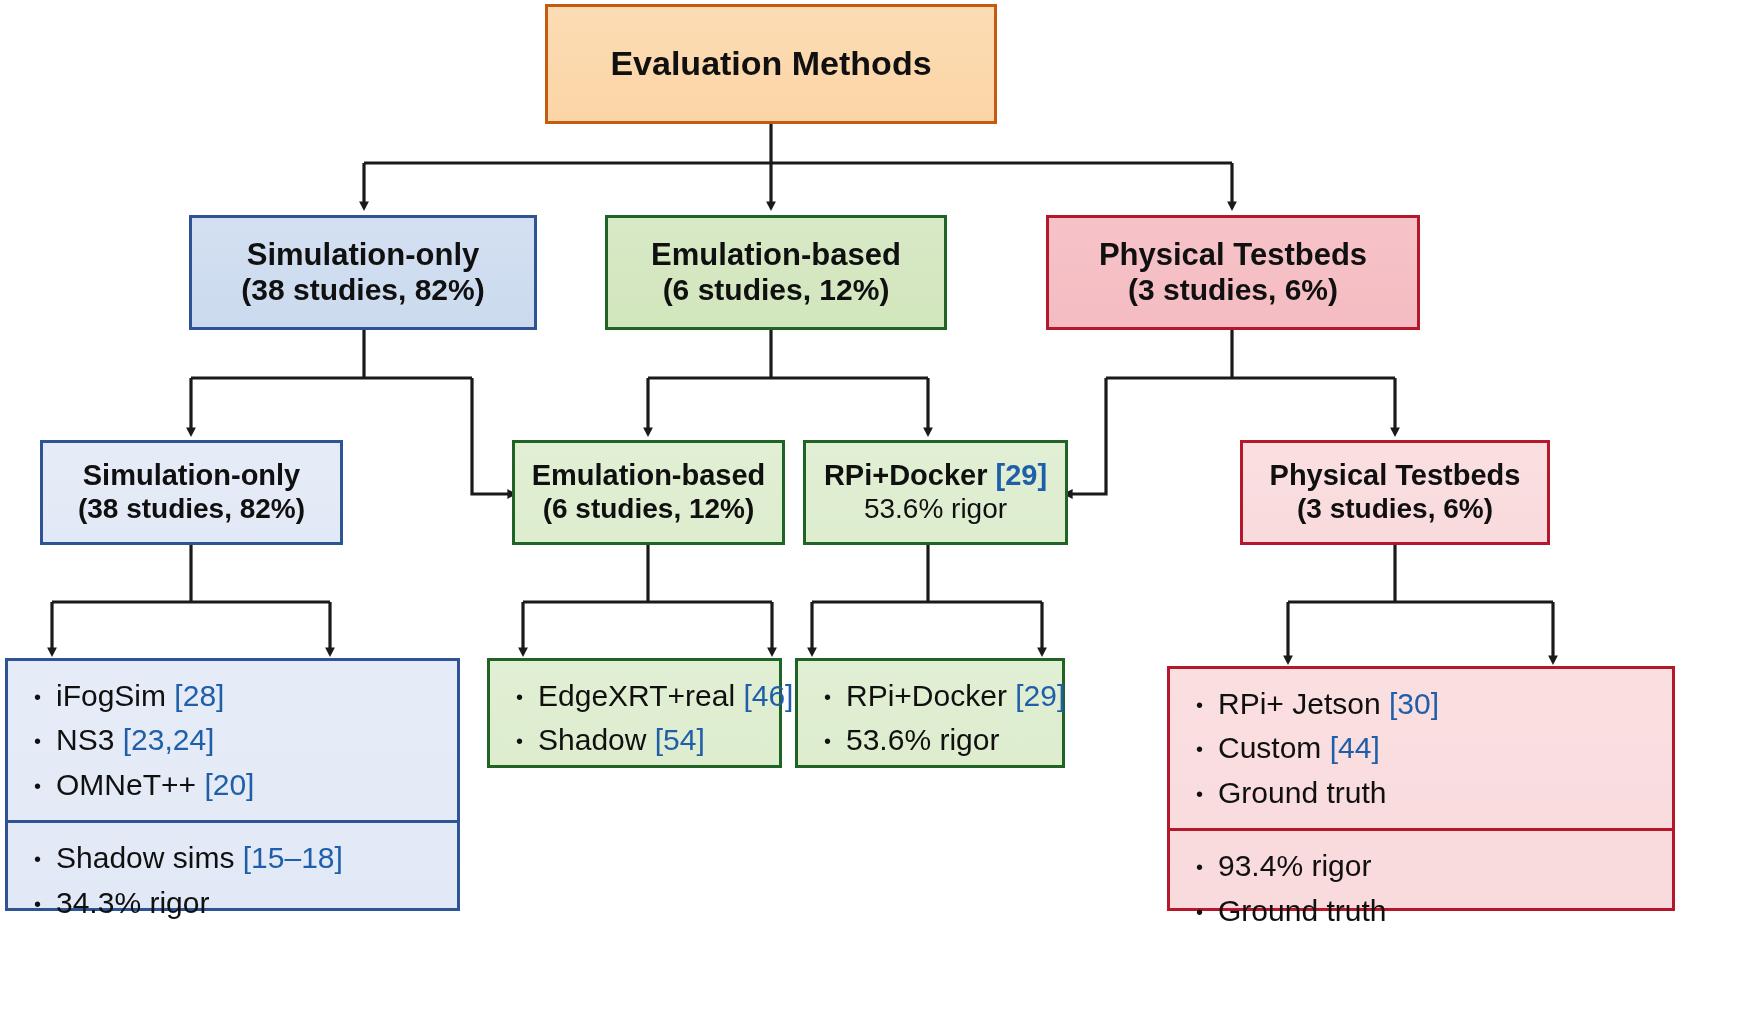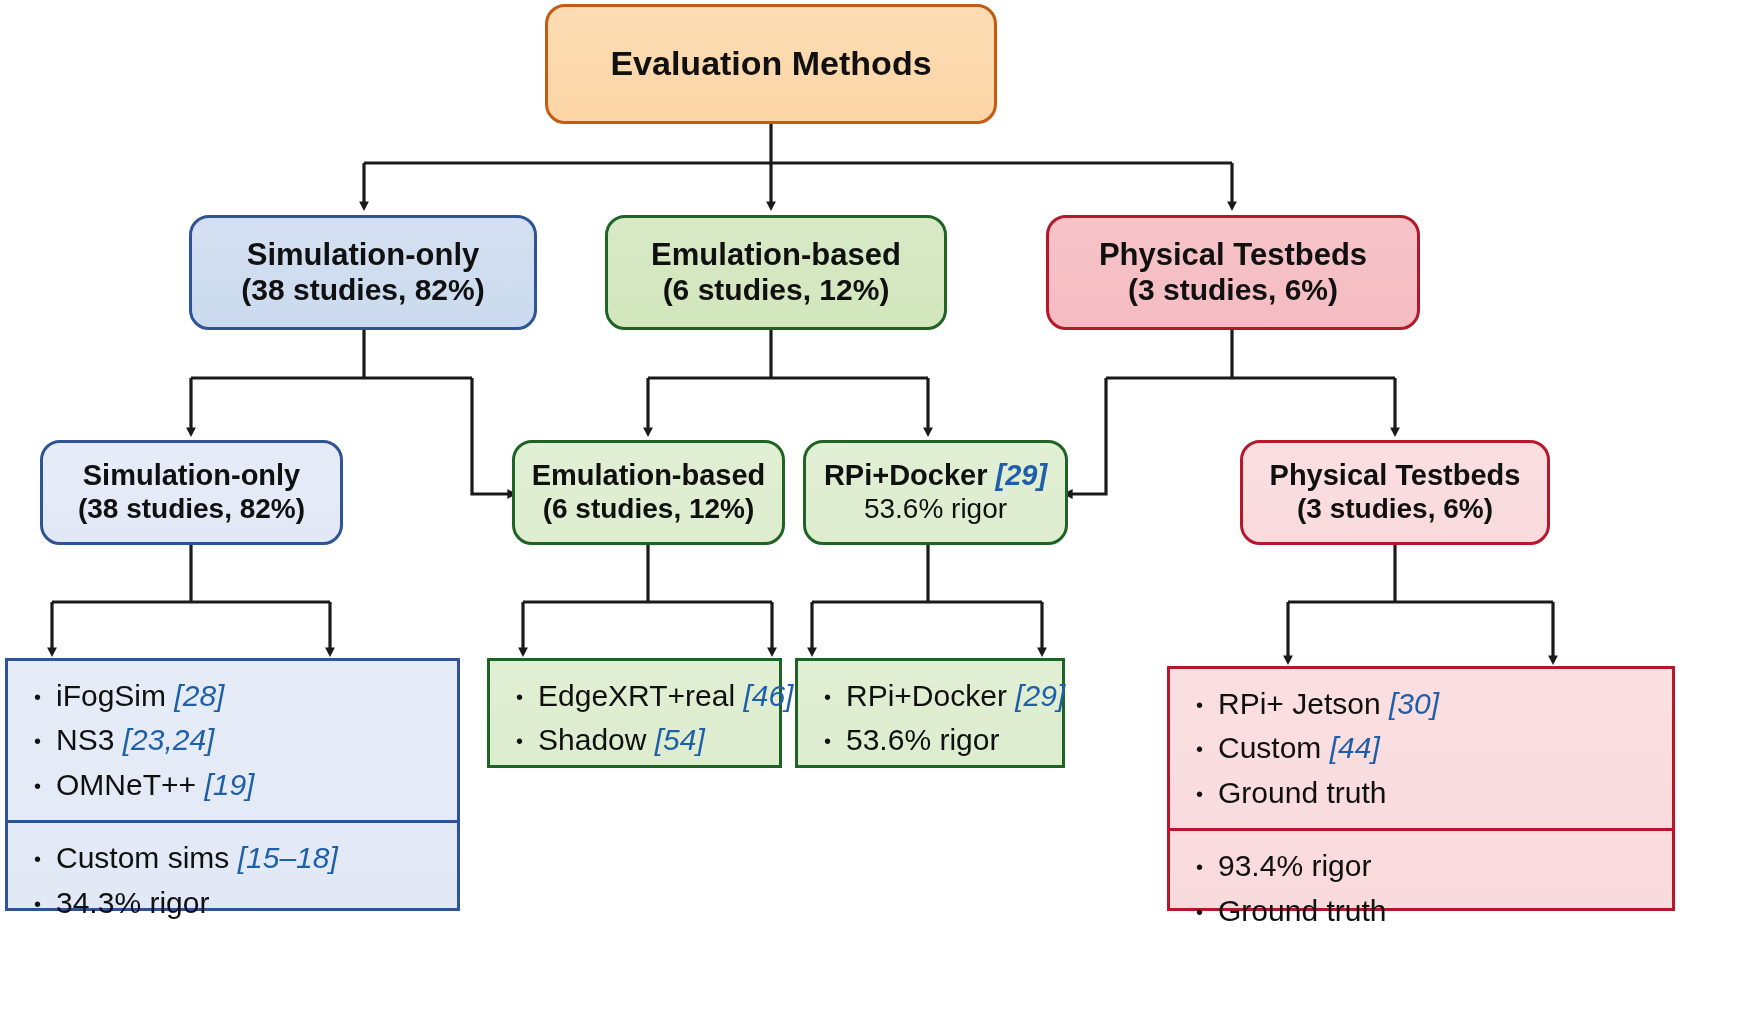--- a/index.html
+++ b/index.html
@@ -24,21 +24,20 @@
   .node{
     position:absolute;
     box-sizing:border-box;
     z-index:2;
     border-style:solid;
     display:flex;
     flex-direction:column;
     justify-content:center;
     align-items:center;
     text-align:center;
-    border-radius:20px;
   }
   .node .ttl{
     font-weight:bold;
     color:#101010;
     line-height:1.16;
     white-space:nowrap;
   }
   .node .sub{
     font-weight:bold;
     color:#101010;
@@ -121,21 +120,21 @@
     white-space:nowrap;
   }
   .li .bul{
     width:22px;
     flex:0 0 22px;
     font-size:20px;
     line-height:1;
     position:relative;
     top:-2px;
   }
-  .cite{color:#1f5faa;font-style:italic;}
+  .cite{color:#1f5faa;}
   .fs34{font-size:34px;}
   .fs31{font-size:31px;}
   .fs30{font-size:30px;}
   .fs29{font-size:29px;}
   .fs28{font-size:28px;}
 </style>
 </head>
 <body>
 
 <div id="stage">
@@ -242,27 +241,27 @@
       <div class="li fs30">
         <span class="bul">•</span>
         <span><span>iFogSim </span><span class="cite">[28]</span></span>
       </div>
       <div class="li fs30">
         <span class="bul">•</span>
         <span><span>NS3 </span><span class="cite">[23,24]</span></span>
       </div>
       <div class="li fs30">
         <span class="bul">•</span>
-        <span><span>OMNeT++ </span><span class="cite">[19]</span></span>
+        <span><span>OMNeT++ </span><span class="cite">[20]</span></span>
       </div>
     </div>
     <div class="seg divider-top blue-light" style="background:none;border-left:none;border-right:none;border-bottom:none;">
       <div class="li fs30">
         <span class="bul">•</span>
-        <span><span>Custom sims </span><span class="cite">[15–18]</span></span>
+        <span><span>Shadow sims </span><span class="cite">[15–18]</span></span>
       </div>
       <div class="li fs30">
         <span class="bul">•</span>
         <span><span>34.3% rigor</span><span class="cite"></span></span>
       </div>
     </div>
   </div>
 
   <div class="listnode green-light" style="left:487px;top:658px;width:295px;height:110px;border-width:3px;">
     <div class="seg">

